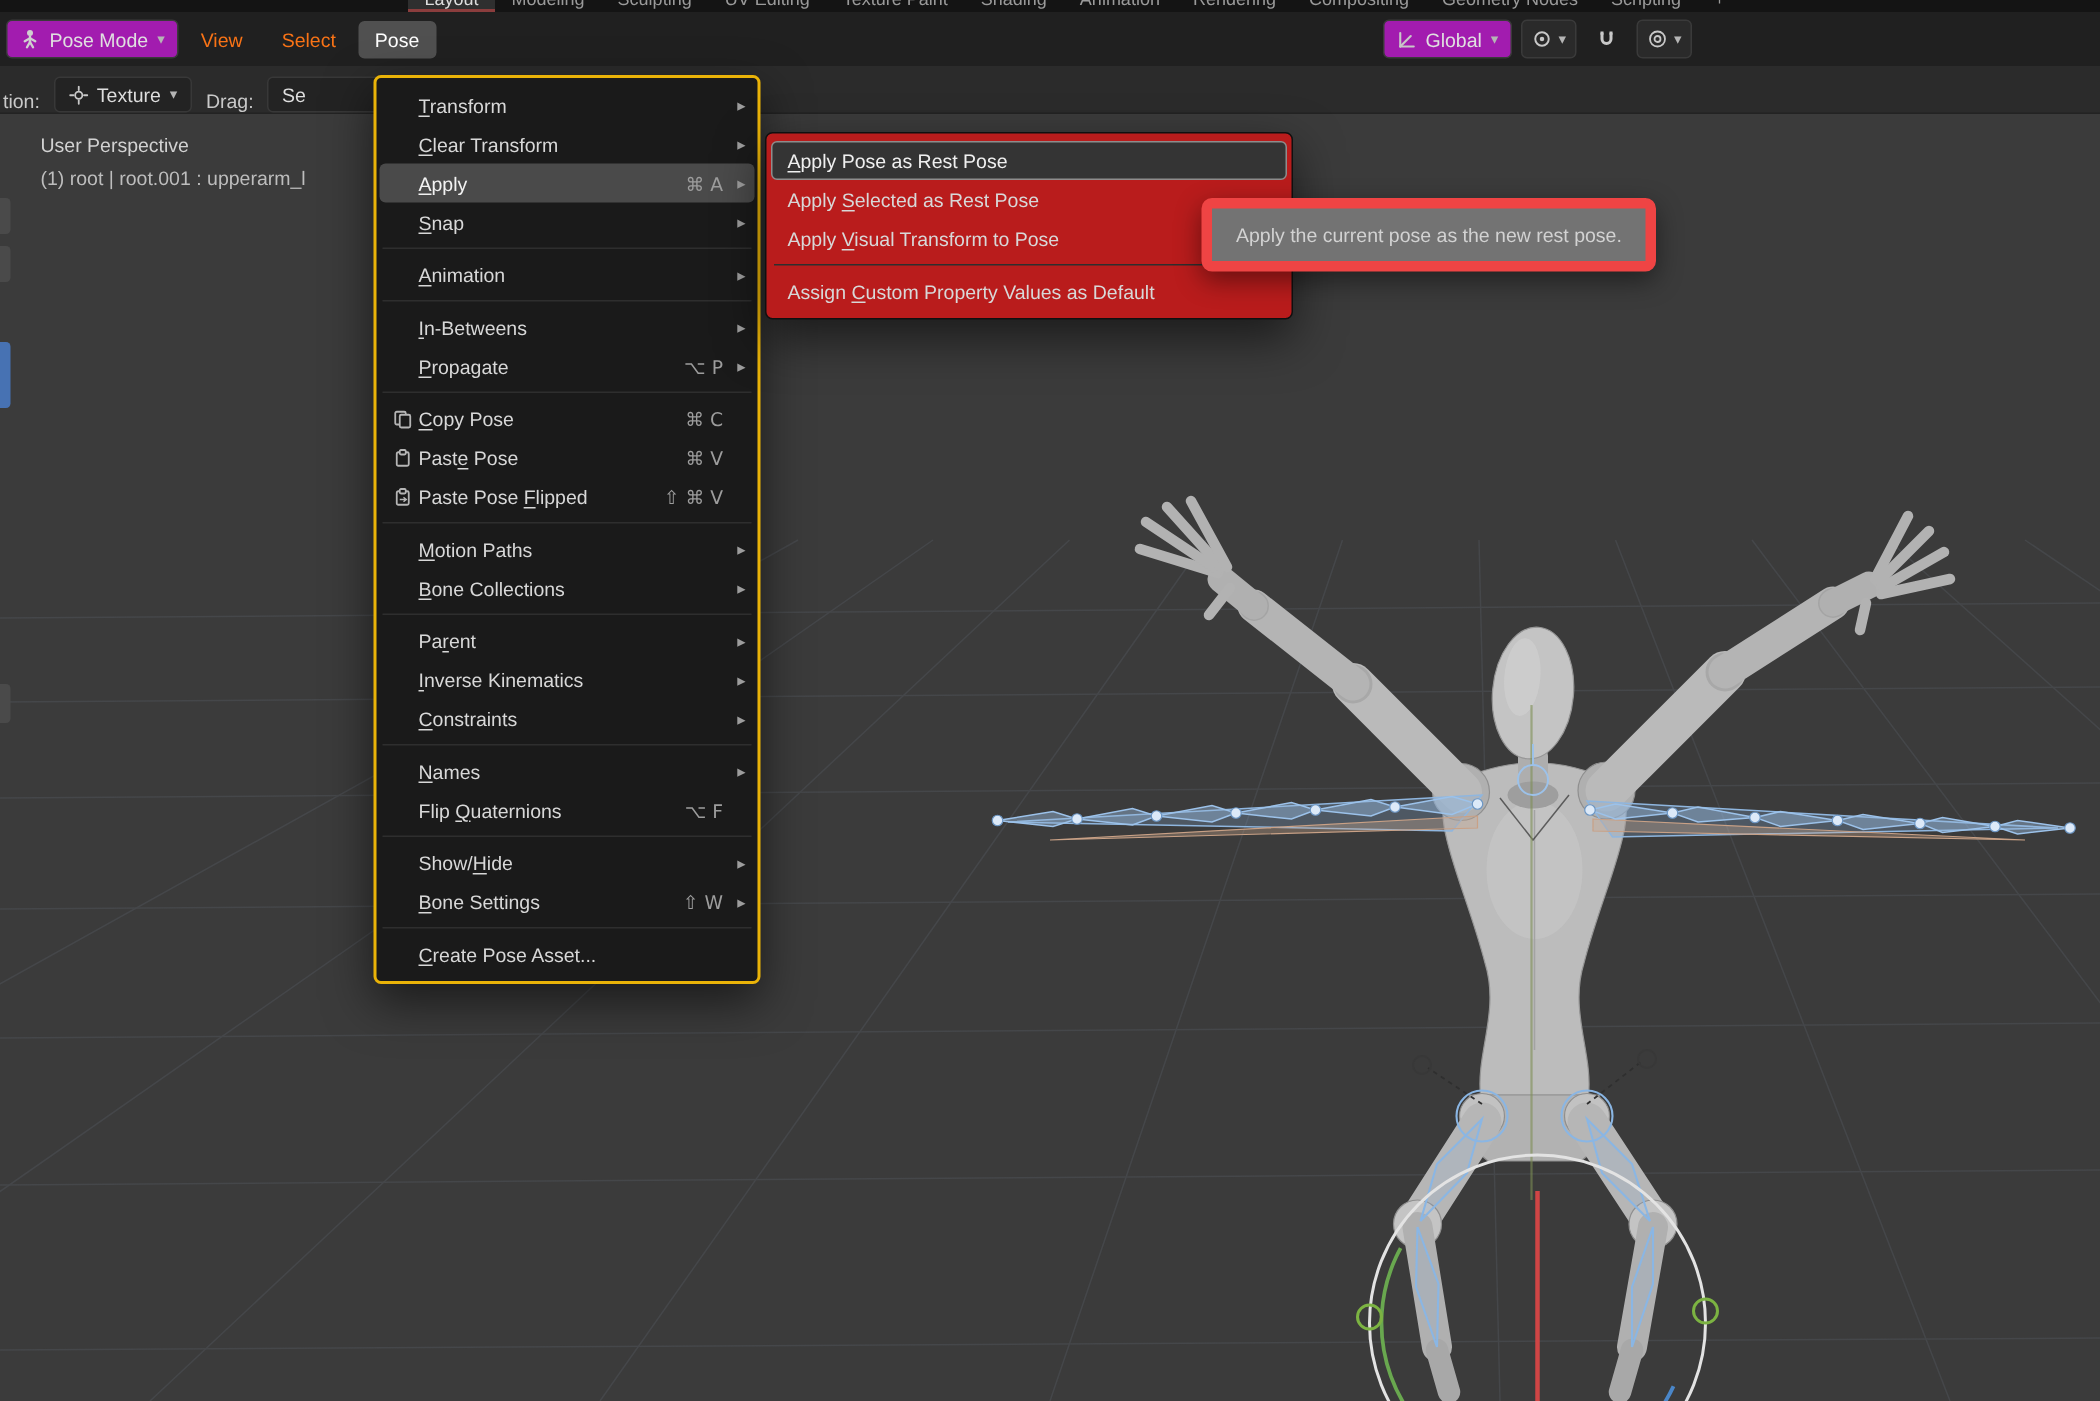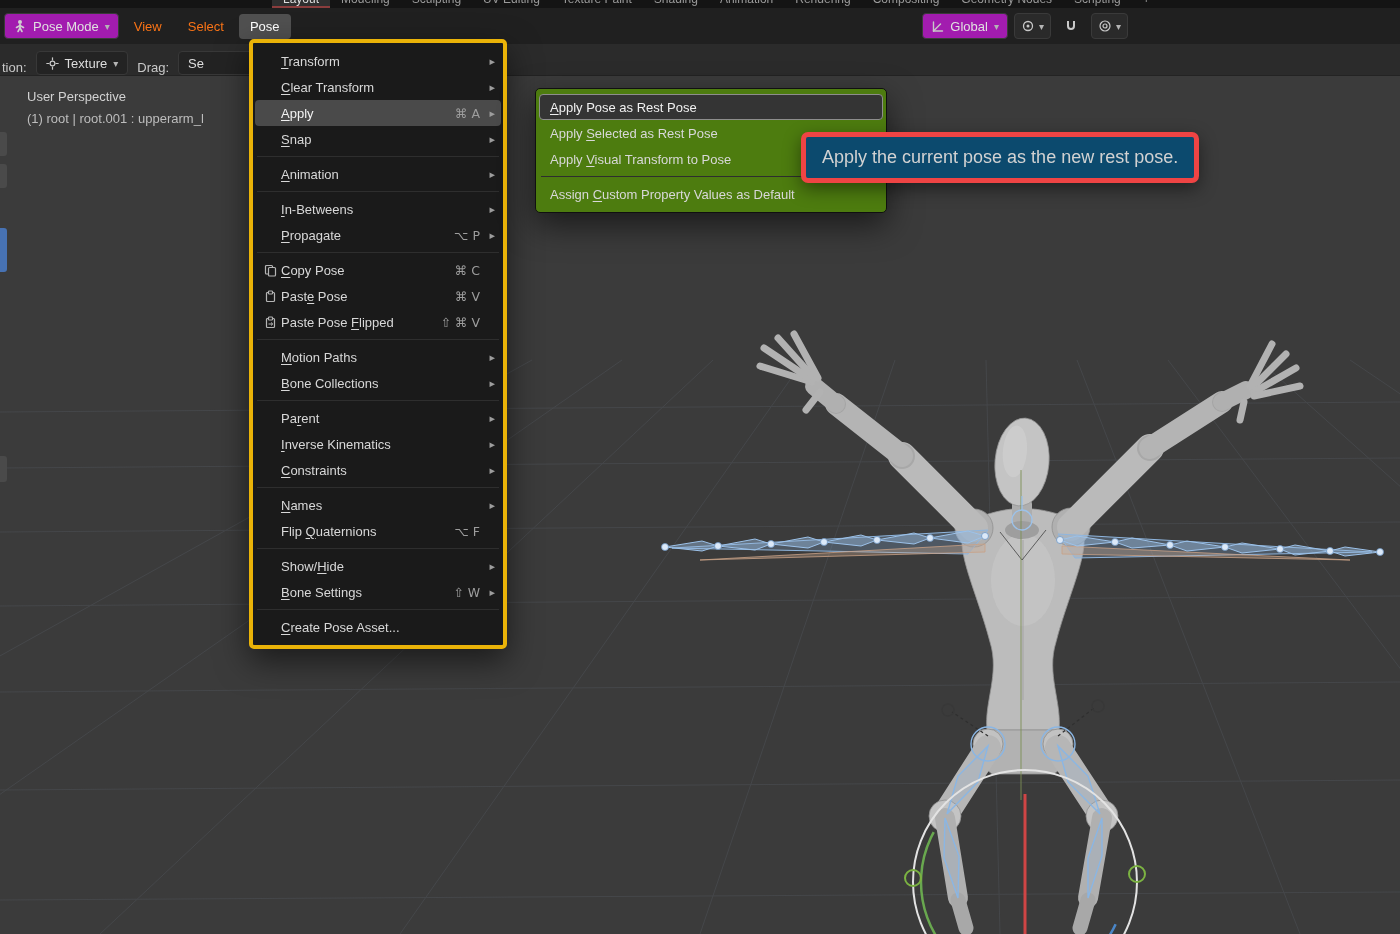--- a/index.html
+++ b/index.html
@@ -32,41 +32,41 @@
   .trpill{display:flex;align-items:center;gap:6px;background:#232323;border:1px solid #383838;
     border-radius:4px;height:24px;padding:0 9px;color:#dedede;font-size:13px;white-space:nowrap;overflow:hidden}
 
   
   .sliver{position:absolute;left:0;width:7px;border-radius:0 3px 3px 0;z-index:2}
 
   
   .vp-text{position:absolute;z-index:1;font-size:13px;white-space:nowrap}
 
   
-  #pose-menu{position:absolute;left:249px;top:39px;width:258px;background:#1a1a1a;border:4px solid #eab308;
+  #pose-menu{position:absolute;left:249px;top:50px;width:258px;background:#1a1a1a;border:2px solid #eab308;
     border-radius:5px;box-shadow:0 12px 32px rgba(0,0,0,.55);padding:5px 2px;z-index:10}
   .mrow{display:flex;align-items:center;height:26px;padding:0 6px 0 4px;font-size:13px;color:#d8d8d8;border-radius:4px}
   .mrow.hl{background:#4a4a4a;color:#f2f2f2}
   .mic{width:22px;display:flex;justify-content:center;align-items:center}
   .mlabel{flex:1;white-space:nowrap}
   .mshort{color:#9d9d9d;margin-right:4px;font-size:12.5px;font-family:"DejaVu Sans",sans-serif;white-space:nowrap}
   .marrow{width:11px;color:#9d9d9d;font-size:11px;text-align:right;font-family:"DejaVu Sans",sans-serif}
   .msep{height:1px;background:#2e2e2e;margin:4px 2px}
   .accel{text-decoration:underline;text-underline-offset:2px;text-decoration-thickness:1px}
 
   
-  #apply-submenu{position:absolute;left:535px;top:88px;width:352px;background:#4d7c0f;border:1px solid #101010;
+  #apply-submenu{position:absolute;left:510px;top:88px;width:352px;background:#b91c1c;border:1px solid #101010;
     border-radius:5px;box-shadow:0 12px 32px rgba(0,0,0,.55);padding:5px 3px;z-index:11}
   .srow{display:flex;align-items:center;height:26px;padding:0 10px;font-size:13px;color:#d8d8d8;
     border-radius:4px;border:1px solid transparent;white-space:nowrap}
   .srow.focus{background:#343434;border-color:#8d8d8d;color:#f0f0f0}
 
   
-  #tooltip{position:absolute;left:801px;top:132px;z-index:12;background:#0c4a6e;border:5px solid #ef4444;
-    border-radius:7px;padding:10px 16px;font-size:18px;color:#d2d2d2;white-space:nowrap;
+  #tooltip{position:absolute;left:801px;top:132px;z-index:12;background:#737373;border:7px solid #ef4444;
+    border-radius:7px;padding:10px 16px;font-size:13px;color:#d2d2d2;white-space:nowrap;
     box-shadow:0 6px 18px rgba(0,0,0,.45)}
 
   
   #viewport{position:absolute;left:0;top:0;z-index:0}
 </style>
 </head>
 <body>
 
 <svg id="viewport" width="1400" height="934" viewBox="0 0 1400 934">
   <rect x="0" y="0" width="1400" height="934" fill="#3b3b3b"></rect>

